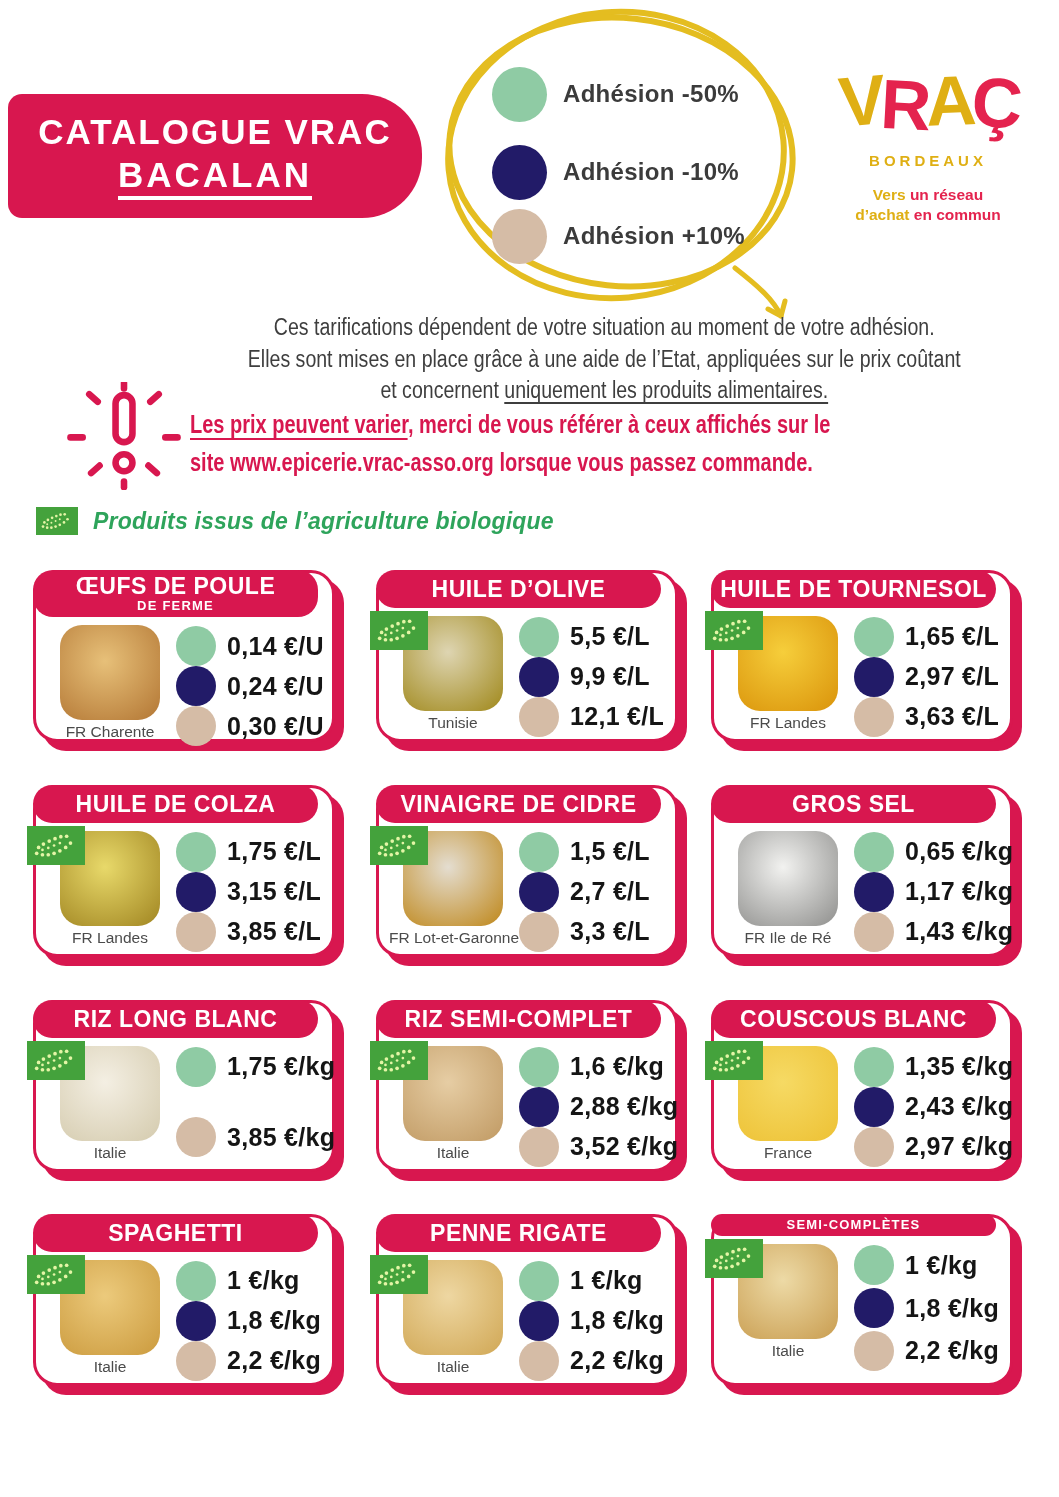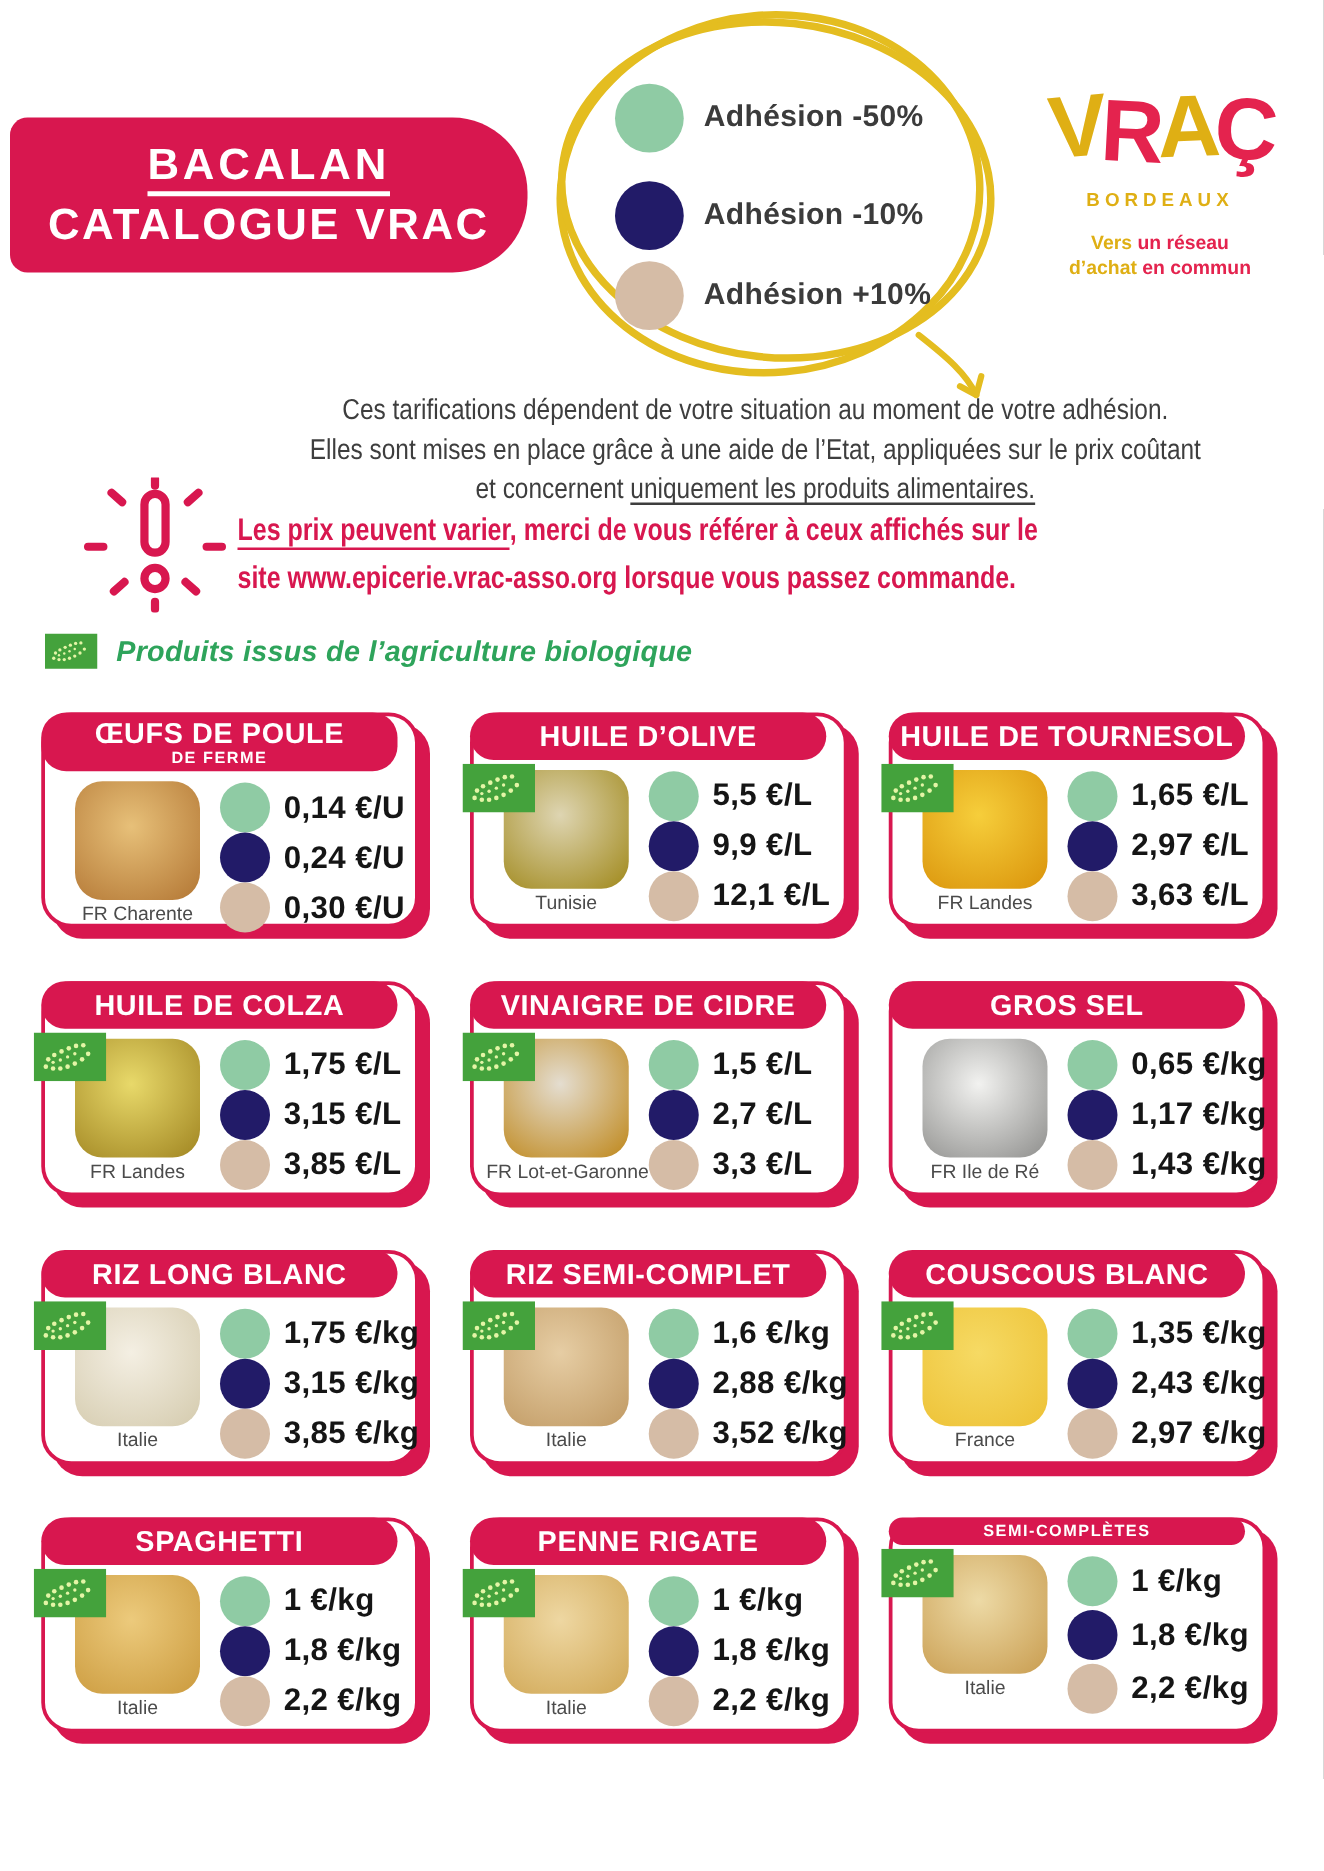--- a/index.html
+++ b/index.html
@@ -70,22 +70,22 @@
   .price{font-size:25px;font-weight:700;color:var(--price-text);letter-spacing:.3px;white-space:nowrap;}
   .bio-badge{position:absolute;left:-9px;top:3px;width:58px;height:39px;z-index:2;}
   .bio-badge svg{width:100%;height:100%;}
 </style>
 </head>
 <body>
 
 <div class="page">
 
   <div class="banner">
+    <div class="banner-line">CATALOGUE VRAC</div>
     <div class="banner-line u">BACALAN</div>
-    <div class="banner-line">CATALOGUE VRAC</div>
   </div>
 
   <svg class="doodle" viewBox="0 0 370 332">
     <g fill="none" stroke="var(--doodle-yellow)" stroke-width="6" stroke-linecap="round">
       <ellipse cx="178" cy="153" rx="168" ry="143" transform="rotate(-5 178 153)"></ellipse>
       <ellipse cx="183" cy="150" rx="172" ry="134" transform="rotate(6 183 150)"></ellipse>
       <path d="M297 266 C 320 284, 335 297, 343 314" stroke-width="5"></path>
       <path d="M343 314 L 330 307 M343 314 L 347 299" stroke-width="5"></path>
     </g>
   </svg>
@@ -457,24 +457,20 @@
       <div class="img-col">
         <div class="product-image" style="background: radial-gradient(circle at 45% 38%, rgb(244, 239, 227) 0%, rgb(216, 207, 180) 88%);"></div>
         <div class="origin">Italie</div>
       </div>
       <div class="price-col">
         <div class="price-row">
           <span class="dot" style="background: rgb(143, 203, 164);"></span>
           <span class="price">1,75 €/kg</span>
         </div>
         <div class="price-row">
-          <span class="dot" style="background: rgb(34, 27, 104);"></span>
-          <span class="price">3,15 €/kg</span>
-        </div>
-        <div class="price-row">
           <span class="dot" style="background: rgb(213, 188, 166);"></span>
           <span class="price">3,85 €/kg</span>
         </div>
       </div>
     </div>
   </div>
       <div class="card" style="left: 376px; top: 988px;">
     <div class="card-header">
       <div class="card-title">RIZ SEMI-COMPLET</div>
 

